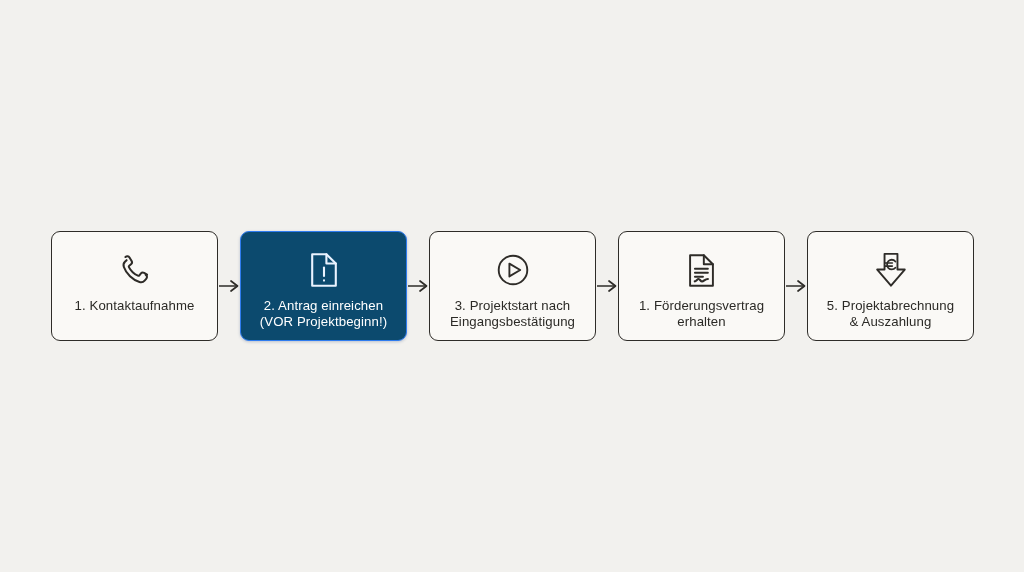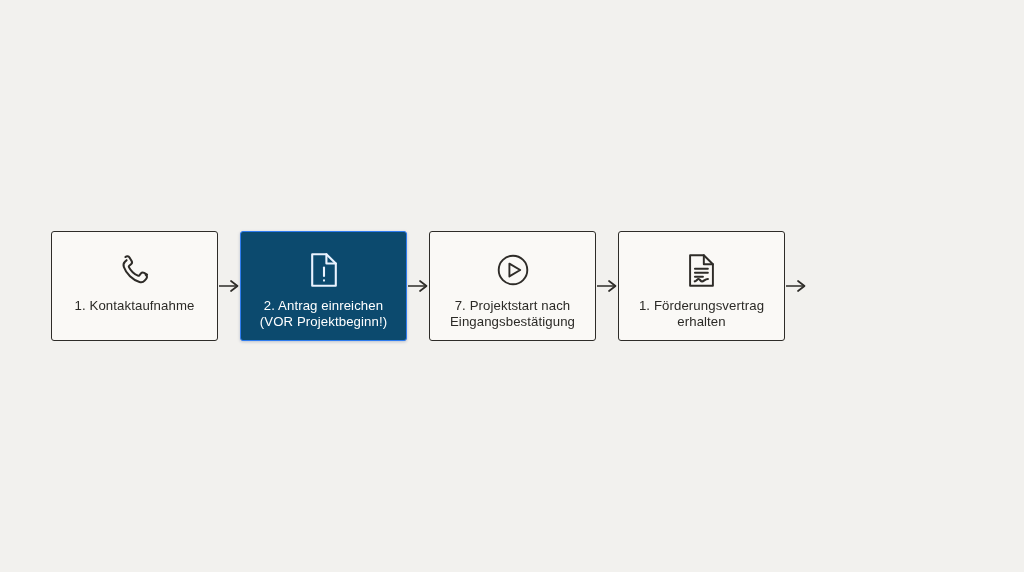--- a/index.html
+++ b/index.html
@@ -30,21 +30,21 @@
     flex-direction: row;
     align-items: stretch;
   }
 
   .step-card {
     position: relative;
     box-sizing: border-box;
     width: 167px;
     height: 110px;
     border: 1.6px solid #2e2c28;
-    border-radius: 3px;
+    border-radius: 9px;
     background: #faf9f6;
     display: flex;
     flex-direction: column;
     align-items: center;
     justify-content: flex-start;
     padding-top: 16px;
   }
 
   .step-card.highlight {
     background: #0c4a6e;
@@ -142,21 +142,21 @@
       </svg>
     </div>
 
     <div class="step-card">
       <div class="step-icon">
         <svg width="34" height="34" viewBox="0 0 34 34" fill="none" stroke="#2e2c28" stroke-width="1.9" stroke-linecap="round" stroke-linejoin="round">
           <circle cx="17" cy="17" r="14.3"></circle>
           <path d="M13.4 10.6 L24.2 17 L13.4 23.4 Z"></path>
         </svg>
       </div>
-      <div class="step-label">7. Projektstart nach
+      <div class="step-label">3. Projektstart nach
 Eingangsbestätigung</div>
     </div>
 
     <div class="connector">
       <svg width="20" height="14" viewBox="0 0 20 14" fill="none" stroke="#2e2c28" stroke-width="1.7" stroke-linecap="round" stroke-linejoin="round">
         <line x1="0.5" y1="7" x2="17" y2="7"></line>
         <polyline points="12,2 18.5,7 12,12"></polyline>
       </svg>
     </div>
 
@@ -175,15 +175,28 @@
 erhalten</div>
     </div>
 
     <div class="connector">
       <svg width="20" height="14" viewBox="0 0 20 14" fill="none" stroke="#2e2c28" stroke-width="1.7" stroke-linecap="round" stroke-linejoin="round">
         <line x1="0.5" y1="7" x2="17" y2="7"></line>
         <polyline points="12,2 18.5,7 12,12"></polyline>
       </svg>
     </div>
 
+    <div class="step-card">
+      <div class="step-icon">
+        <svg width="38" height="38" viewBox="0 0 40 40" fill="none" stroke="#2e2c28" stroke-width="2.0" stroke-linecap="round" stroke-linejoin="round">
+          <path d="M13.2 3.0 H26.8 V19.5 H34.5 L20 36.5 L5.5 19.5 H13.2 Z"></path>
+          <path d="M24.6 11.0c-0.9-1.1-2.3-1.8-3.8-1.8-2.7 0-4.9 2.3-4.9 5.1 0 2.8 2.2 5.1 4.9 5.1
+                   1.5 0 2.9-0.7 3.8-1.8" stroke-width="1.9"></path>
+          <line x1="14.0" y1="12.6" x2="21.4" y2="12.6" stroke-width="1.7"></line>
+          <line x1="14.0" y1="15.9" x2="21.4" y2="15.9" stroke-width="1.7"></line>
+        </svg>
+      </div>
+      <div class="step-label">5. Projektabrechnung
+&amp; Auszahlung</div>
+    </div>
 
   </div>
 </div>
 
 </body></html>

